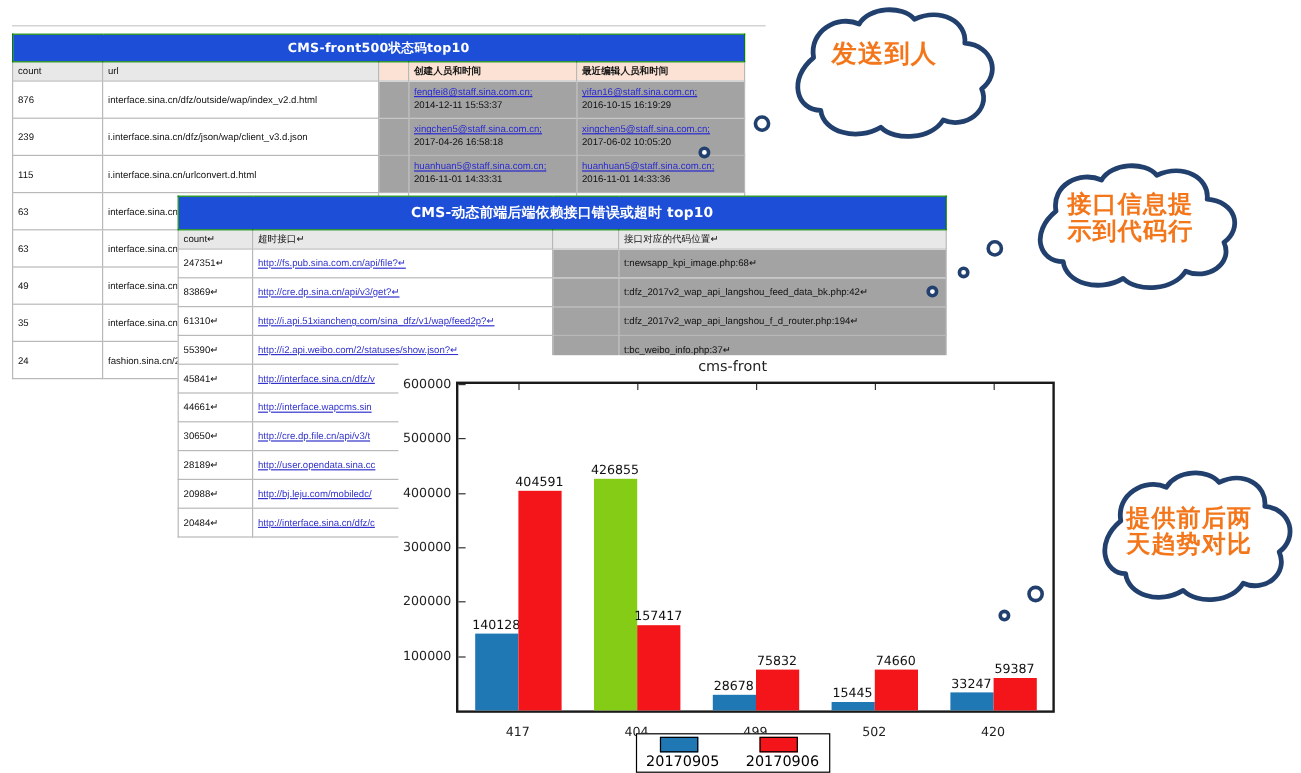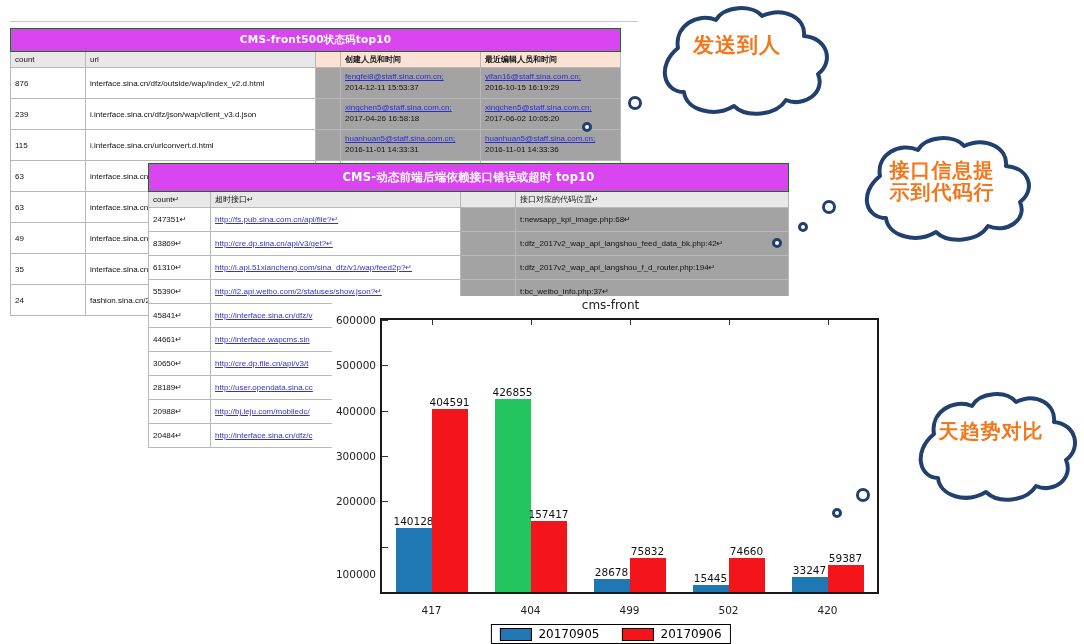--- a/index.html
+++ b/index.html
@@ -8,21 +8,21 @@
     background:#ffffff;
     font-family:"Liberation Sans","DejaVu Sans",sans-serif;
     -webkit-font-smoothing:antialiased;
   }
 
   
   .wtable{position:absolute;border-collapse:collapse;background:#fff;
           table-layout:fixed;font-size:8px;color:#111;}
   .wtable td,.wtable th{border:1px solid #b8b8b8;padding:2px 4px;
           vertical-align:middle;overflow:hidden;white-space:nowrap;font-weight:normal;}
-  .wtable .title{background:#d946ef;color:#fff;font-weight:bold;text-align:center;
+  .wtable .title{background:#1d4ed8;color:#fff;font-weight:bold;text-align:center;
           font-size:10.5px;border:1px solid #007f00;padding:4px 0;letter-spacing:.2px;}
   .wtable .hdr{background:#e8e8e8;text-align:left;font-weight:normal;font-size:8px;}
   .wtable .hdr.peach{background:#fbe2d5;font-weight:bold;}
   .wtable td.peach{background:#a3a3a3;}
   .lnk{color:#2a2ad0;text-decoration:underline;}
   .lnk2{color:#3333cc;text-decoration:underline;}
   .cjk{font-family:"DejaVu Sans","Liberation Sans",sans-serif;}
 
   
   #table1{left:10px;top:28px;width:610px;}
@@ -65,21 +65,21 @@
         font-size:10.5px;color:#111;font-family:"DejaVu Sans",sans-serif;white-space:nowrap;
         margin-bottom:1px;}
   .xlab{position:absolute;top:100%;left:50%;transform:translateX(-50%);margin-top:12px;
         font-size:10.5px;color:#222;font-family:"DejaVu Sans",sans-serif;text-align:center;}
   .xtickmark{position:absolute;top:0;width:1px;height:5px;background:#333;}
   #legend{position:absolute;left:50%;transform:translateX(-50%);bottom:0;
           border:1.5px solid #000;background:#fff;padding:2px 8px;display:flex;gap:22px;
           align-items:center;font-family:"DejaVu Sans",sans-serif;font-size:12px;}
   #legend .swatch{width:30px;height:11px;border:1px solid #000;display:inline-block;
           margin-right:7px;vertical-align:middle;}
-  #legend .item{display:flex;align-items:center;}
+  #legend .item{display:flex;align-items:center;flex-direction:column;}
 
   
   .callout{position:absolute;}
   .callout svg{display:block;overflow:visible;}
   .cotext{position:absolute;left:0;right:0;text-align:center;color:#f4761b;
           font-weight:bold;font-size:21px;line-height:1.12;letter-spacing:1px;
           font-family:"DejaVu Sans",sans-serif;}
   #callout1{left:634px;top:4px;width:206px;height:120px;}
   #callout1 .cotext{top:30px;}
   #callout2{left:838px;top:134px;width:208px;height:116px;}
@@ -273,21 +273,21 @@
       <td class="peach"></td>
       <td class="peach"></td>
     </tr>
   </tbody>
 </table>
 
 <div id="chart">
   <div class="ctitle">cms-front</div>
   <div id="plot">
     <div id="yaxis">
-        <div class="ytick" style="top: 83.3333%; margin-top: 27px;">100000</div>
+        <div class="ytick" style="top: 83.3333%;">100000</div>
         <div class="ytickmark" style="top: 83.3333%;"></div>
         <div class="ytick" style="top: 66.6667%;">200000</div>
         <div class="ytickmark" style="top: 66.6667%;"></div>
         <div class="ytick" style="top: 50%;">300000</div>
         <div class="ytickmark" style="top: 50%;"></div>
         <div class="ytick" style="top: 33.3333%;">400000</div>
         <div class="ytickmark" style="top: 33.3333%;"></div>
         <div class="ytick" style="top: 16.6667%;">500000</div>
         <div class="ytickmark" style="top: 16.6667%;"></div>
         <div class="ytick" style="top: 0%;">600000</div>
@@ -298,21 +298,21 @@
           <div class="bar b0" style="height: 23.3547%; background: rgb(31, 119, 180);">
             <div class="vlab">140128</div>
           </div>
           <div class="bar b1" style="height: 67.4318%; background: rgb(244, 21, 27);">
             <div class="vlab">404591</div>
           </div>
           <div class="xlab">417</div>
           <div class="xtickmark" style="left: 50%;"></div>
         </div>
         <div class="grp">
-          <div class="bar b0" style="height: 71.1425%; background: #22c55e;">
+          <div class="bar b0" style="height: 71.1425%; background: #84cc16;">
             <div class="vlab">426855</div>
           </div>
           <div class="bar b1" style="height: 26.2362%; background: rgb(244, 21, 27);">
             <div class="vlab">157417</div>
           </div>
           <div class="xlab">404</div>
           <div class="xtickmark" style="left: 50%;"></div>
         </div>
         <div class="grp">
           <div class="bar b0" style="height: 4.77967%; background: rgb(31, 119, 180);">
@@ -386,17 +386,18 @@
 <div class="dot sm" style="left:798px;top:222px;"></div>
 <div class="dot sm" style="left:772px;top:238px;"></div>
 
 <div class="callout" id="callout3">
   <svg width="186" height="122" viewBox="0 0 186 122" aria-hidden="true">
     <path d="M36 44 C32 22 56 8 74 16 C82 2 108 0 118 12 C138 2 158 14 156 32
              C178 34 184 58 168 70 C176 88 156 104 138 96 C128 112 100 114 88 102
              C68 114 42 106 40 88 C22 88 14 62 36 44 Z" fill="#ffffff" stroke="#22406e" stroke-width="4" stroke-linejoin="round"></path>
   </svg>
   <div class="cotext">
+    <div>提供前后两</div>
     <div>天趋势对比</div>
   </div>
 </div>
 <div class="dot md" style="left:856px;top:488px;"></div>
 <div class="dot sm" style="left:832px;top:508px;"></div>
 
 </body></html>

